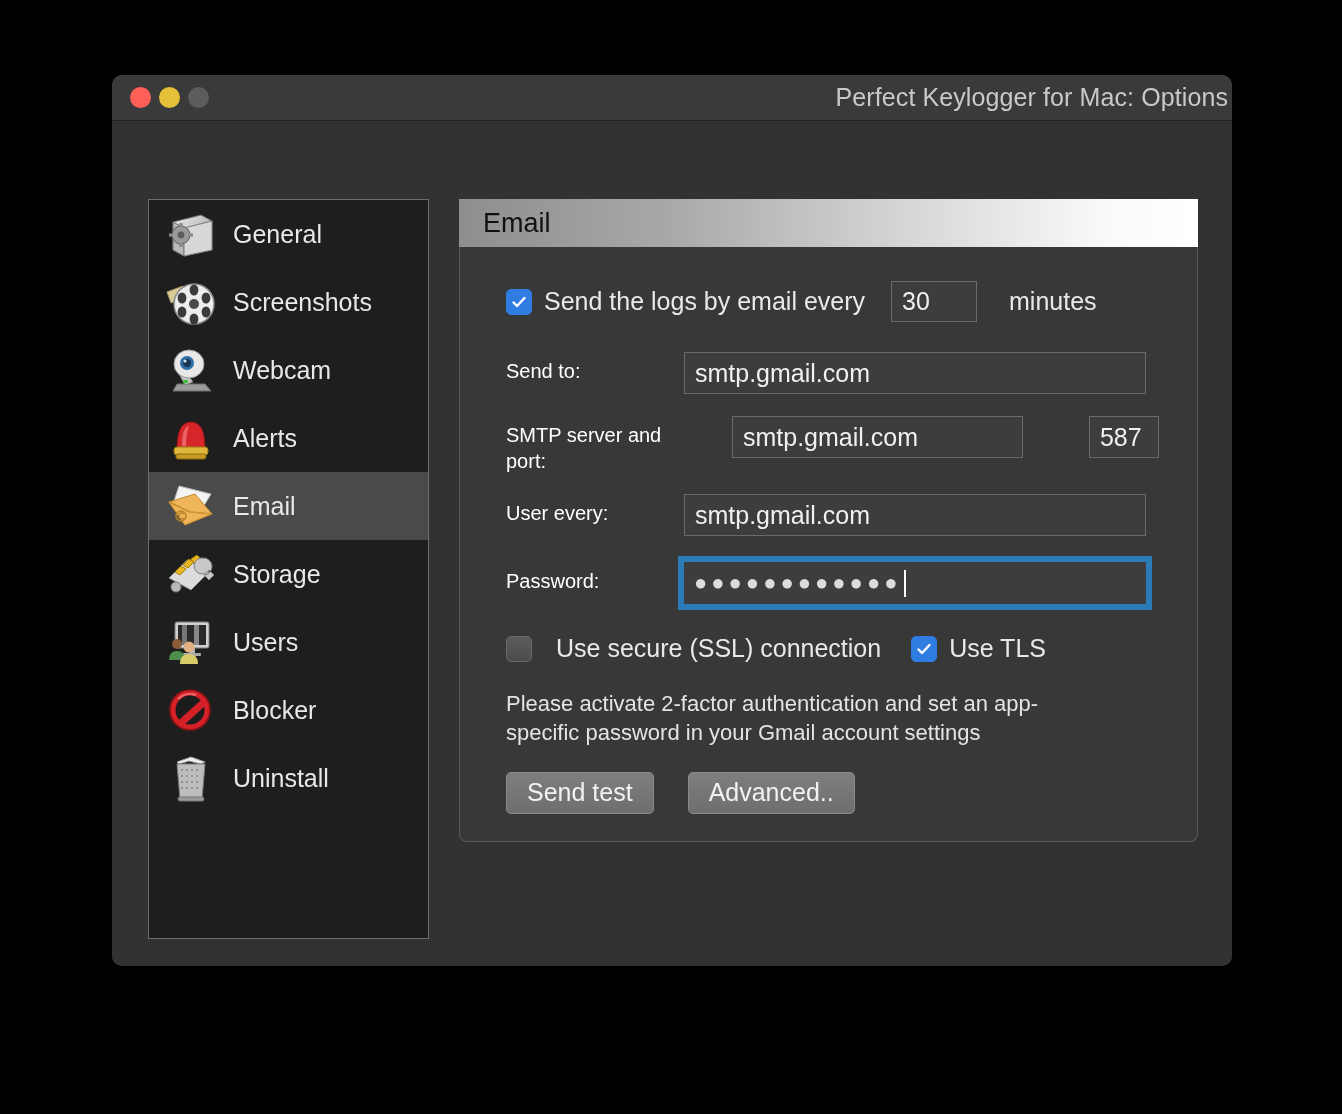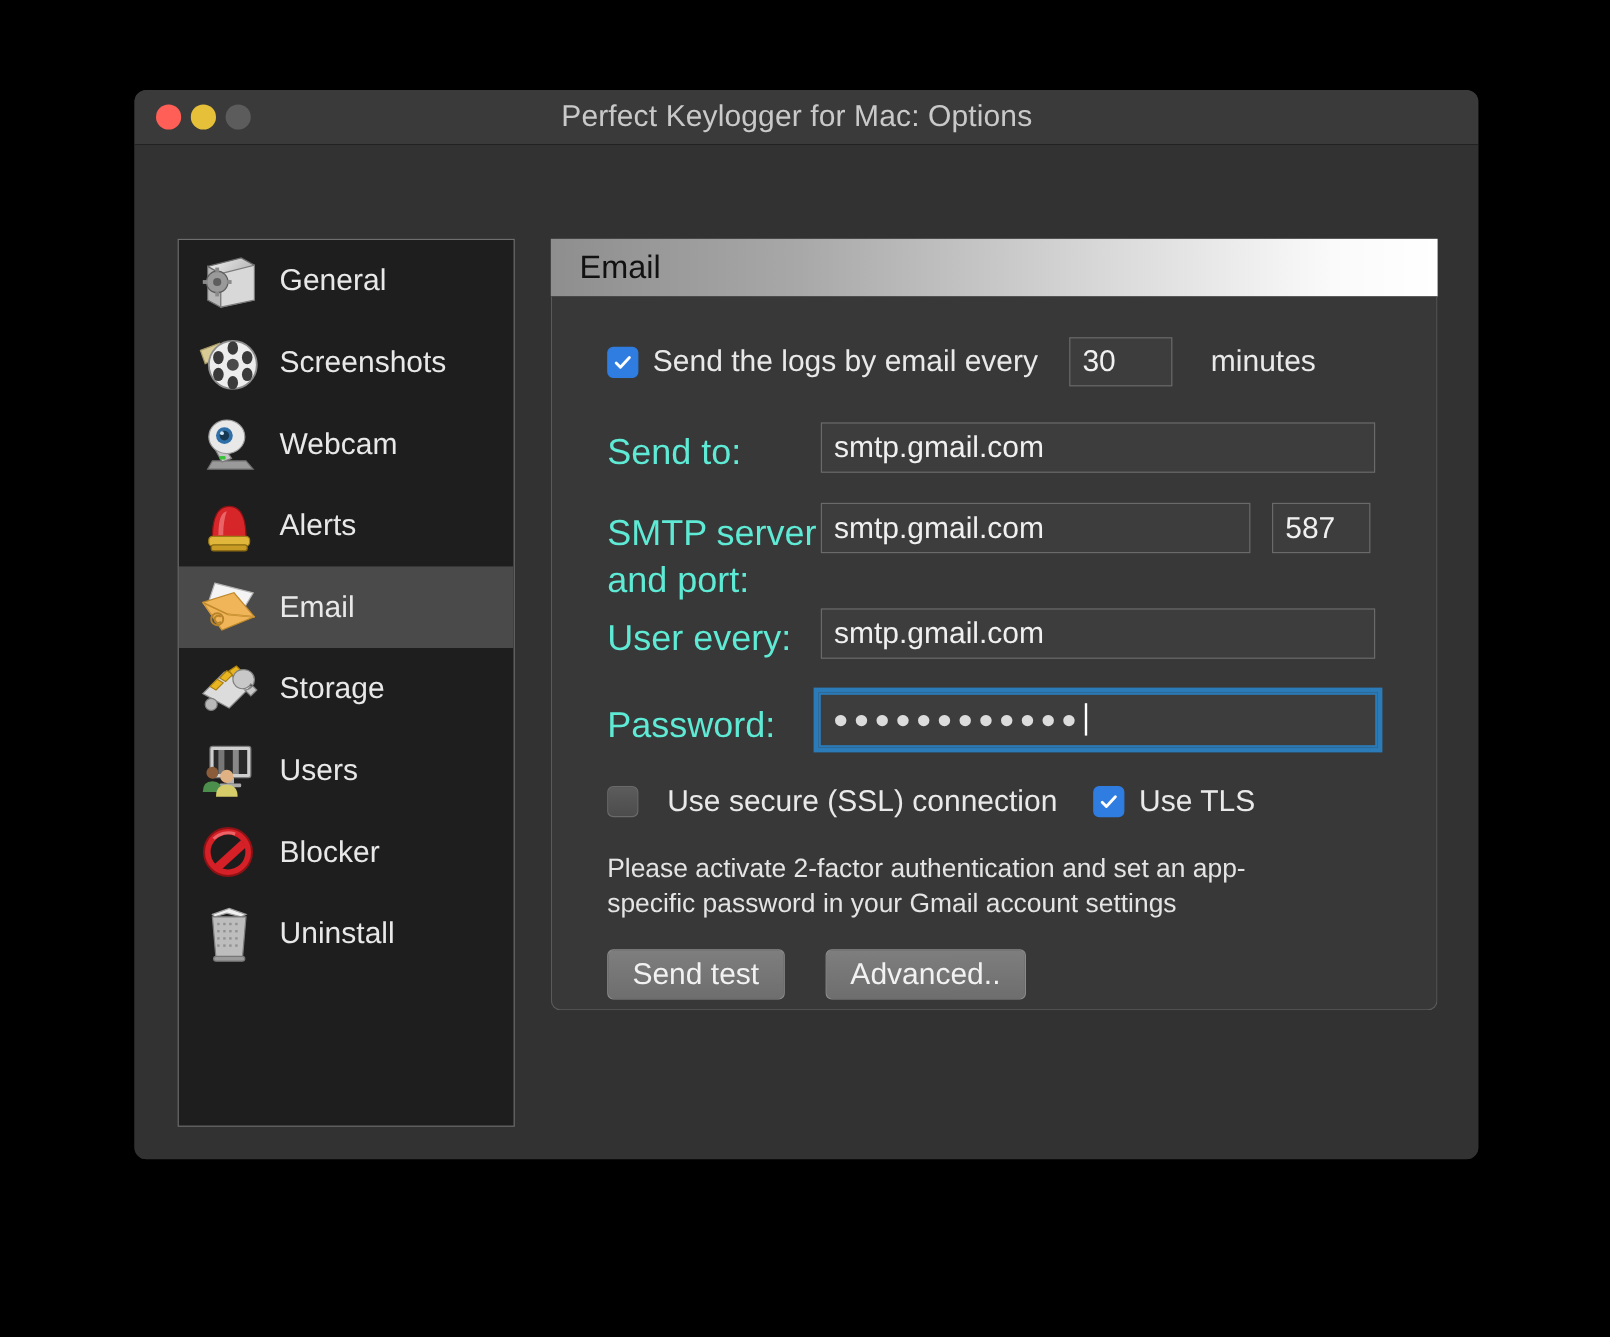--- a/index.html
+++ b/index.html
@@ -38,22 +38,22 @@
     width: 21px; height: 21px;
     border-radius: 50%;
     display: block;
   }
   .light.close  { background: #ff5f56; }
   .light.min    { background: #e5c038; }
   .light.zoom   { background: #5c5c5c; }
 
   .win-title {
     position: absolute;
-    left: 0; right: 16px;
-    text-align: center;
+    left: 0; right: 4px;
+    text-align: right;
     font-size: 25px;
     color: #c9c9c9;
     letter-spacing: .1px;
     pointer-events: none;
   }
 
   
   .body {
     position: relative;
     height: 845px;
@@ -172,22 +172,22 @@
   .dots { letter-spacing: 4px; font-size: 22px; color: #dcdcdc; }
   .caret {
     display: inline-block;
     width: 2px; height: 27px;
     background: #fff;
     margin-left: 3px;
     vertical-align: middle;
   }
 
   .form-label {
-    font-size: 30px;
-    color: #5eead4;
+    font-size: 20px;
+    color: #ffffff;
     line-height: 1.28;
   }
 
   .btn {
     background: linear-gradient(to bottom, #7e7e7e, #6e6e6e);
     border: 1px solid #8a8a8a;
     border-radius: 5px;
     height: 42px;
     padding: 0 20px;
     font-size: 25px;
@@ -418,21 +418,21 @@
           <span class="ctrl-label" style="margin-left:12px;">Send the logs by email every</span>
           <span class="field small" style="width:86px; margin-left:26px;">30</span>
           <span class="ctrl-label" style="margin-left:32px;">minutes</span>
         </div>
 
         <div class="frow">
           <span class="form-label">Send to:</span>
           <span class="field" style="width:462px;">smtp.gmail.com</span>
         </div>
 
-        <div class="frow" style="margin-bottom:4px;">
+        <div class="frow" style="margin-bottom:20px;gap:48px;">
           <span class="form-label">SMTP server and port:</span>
           <span class="field" style="width:358px;">smtp.gmail.com</span>
           <span class="field" style="width:82px; margin-left:18px;">587</span>
         </div>
 
         <div class="frow" style="margin-bottom:26px;">
           <span class="form-label">User every:</span>
           <span class="field" style="width:462px;">smtp.gmail.com</span>
         </div>
 

